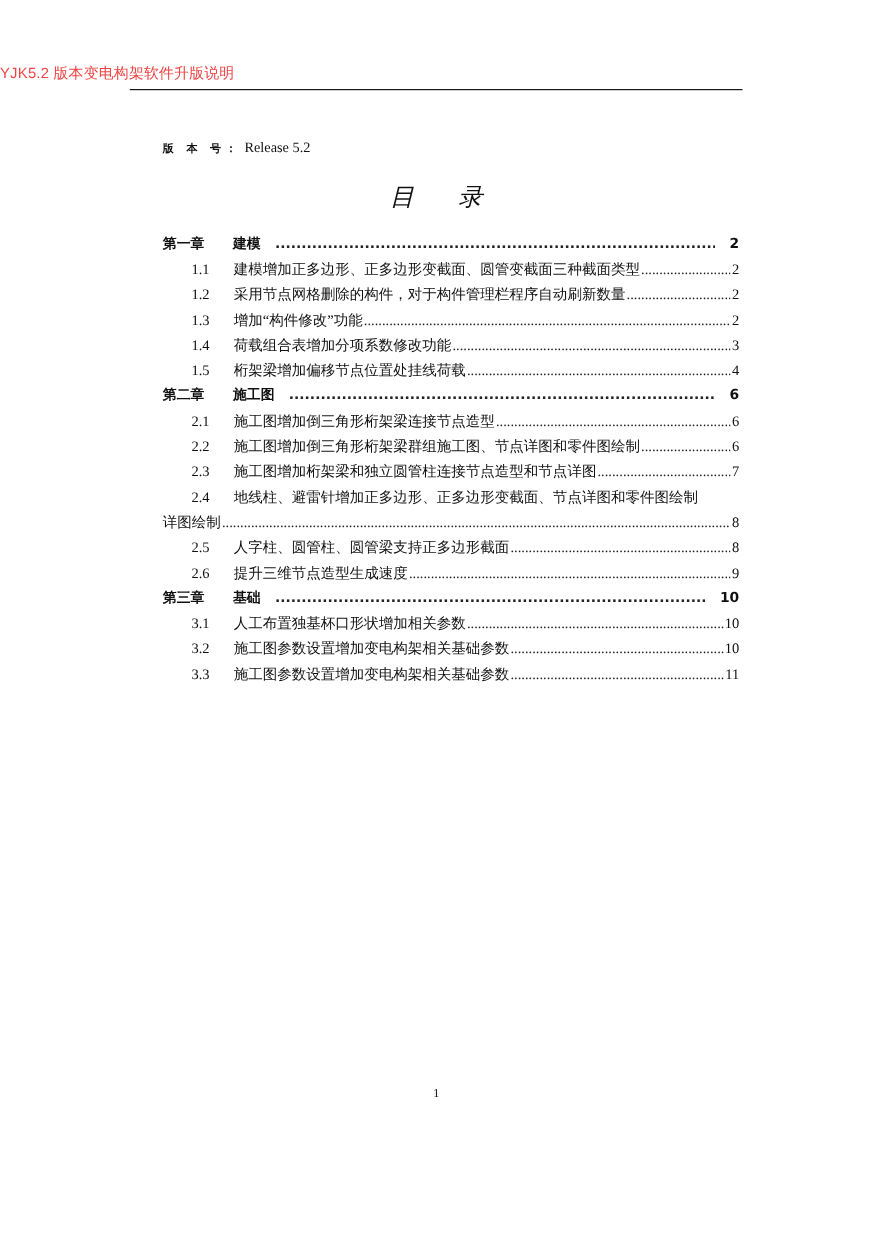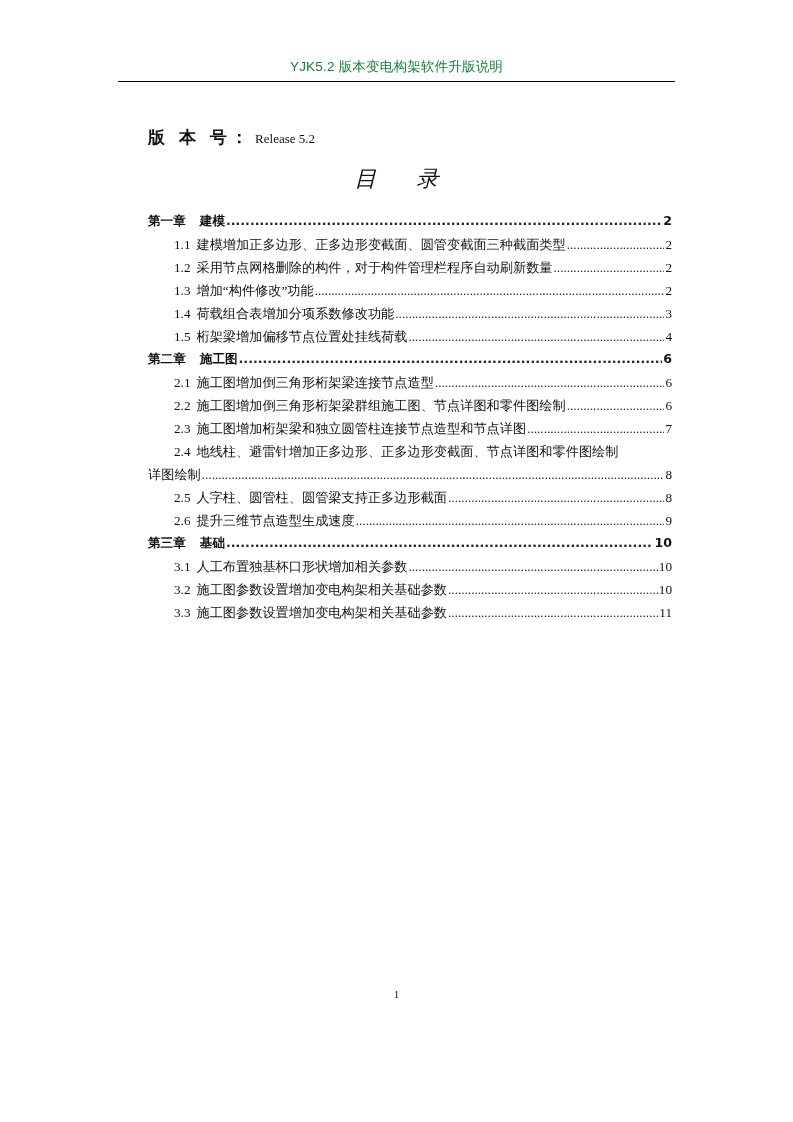--- a/index.html
+++ b/index.html
@@ -1,28 +1,28 @@
 <!DOCTYPE html>
 <html><head>
 <meta charset="utf-8">
 <style>
   html, body { margin:0; padding:0; background:#ffffff; }
   body { width:793px; height:1122px; position:relative; overflow:hidden;
          font-family:"Liberation Serif","DejaVu Serif",serif; color:#111; }
-  .page-header { position:absolute; left:0; right:0; top:58px; text-align:center;
-         font-family:"Liberation Sans","DejaVu Sans",sans-serif; font-size:13.5px; color:#15803d; letter-spacing:0.2px; }
+  .page-header { position:absolute; left:0; right:0; top:58px; text-align:left;
+         font-family:"Liberation Sans","DejaVu Sans",sans-serif; font-size:13.5px; color:#ef4444; letter-spacing:0.2px; }
   .header-rule { position:absolute; left:118px; width:557px; top:81px; height:0; border-top:1.3px solid #000; }
   .version { position:absolute; left:148px; top:126px; font-size:13px; }
-  .version .label { font-weight:bold; letter-spacing:4px; font-family:"DejaVu Sans",sans-serif; font-size:17px; }
+  .version .label { font-weight:bold; letter-spacing:4px; font-family:"DejaVu Sans",sans-serif; font-size:10px; }
   .toc-title { position:absolute; left:0; right:0; top:164px; text-align:center; font-size:22px; letter-spacing:40px; padding-left:40px;font-style:italic; }
   .toc { position:absolute; left:148px; width:524px; top:213px; }
   .toc-row { display:flex; align-items:baseline; height:23px; font-size:13.2px; white-space:nowrap; }
-  .toc-row.chapter { font-weight:bold; font-family:"DejaVu Sans",sans-serif; font-size:12.6px; }
+  .toc-row.chapter { font-weight:bold; font-family:"DejaVu Sans",sans-serif; font-size:12.6px;gap:12px; }
   .toc-row.section { padding-left:26px; }
-  .toc-row .num { margin-right:6px; }
+  .toc-row .num { margin-right:22px; }
   .toc-row.chapter .num { margin-right:14px; }
   .toc-row .dots { flex:1; overflow:hidden; margin:0 1px; letter-spacing:0; color:#222; }
   .toc-row .dots::after { content:"......................................................................................................................................................................................................................"; }
   .toc-row .page { text-align:right; }
   .toc-row.wrap1 { padding-left:26px; }
   .toc-row.wrap2 { padding-left:0; }
   .page-number { position:absolute; left:0; right:0; top:988px; text-align:center; font-size:11px; }
 </style>
 </head>
 <body>

